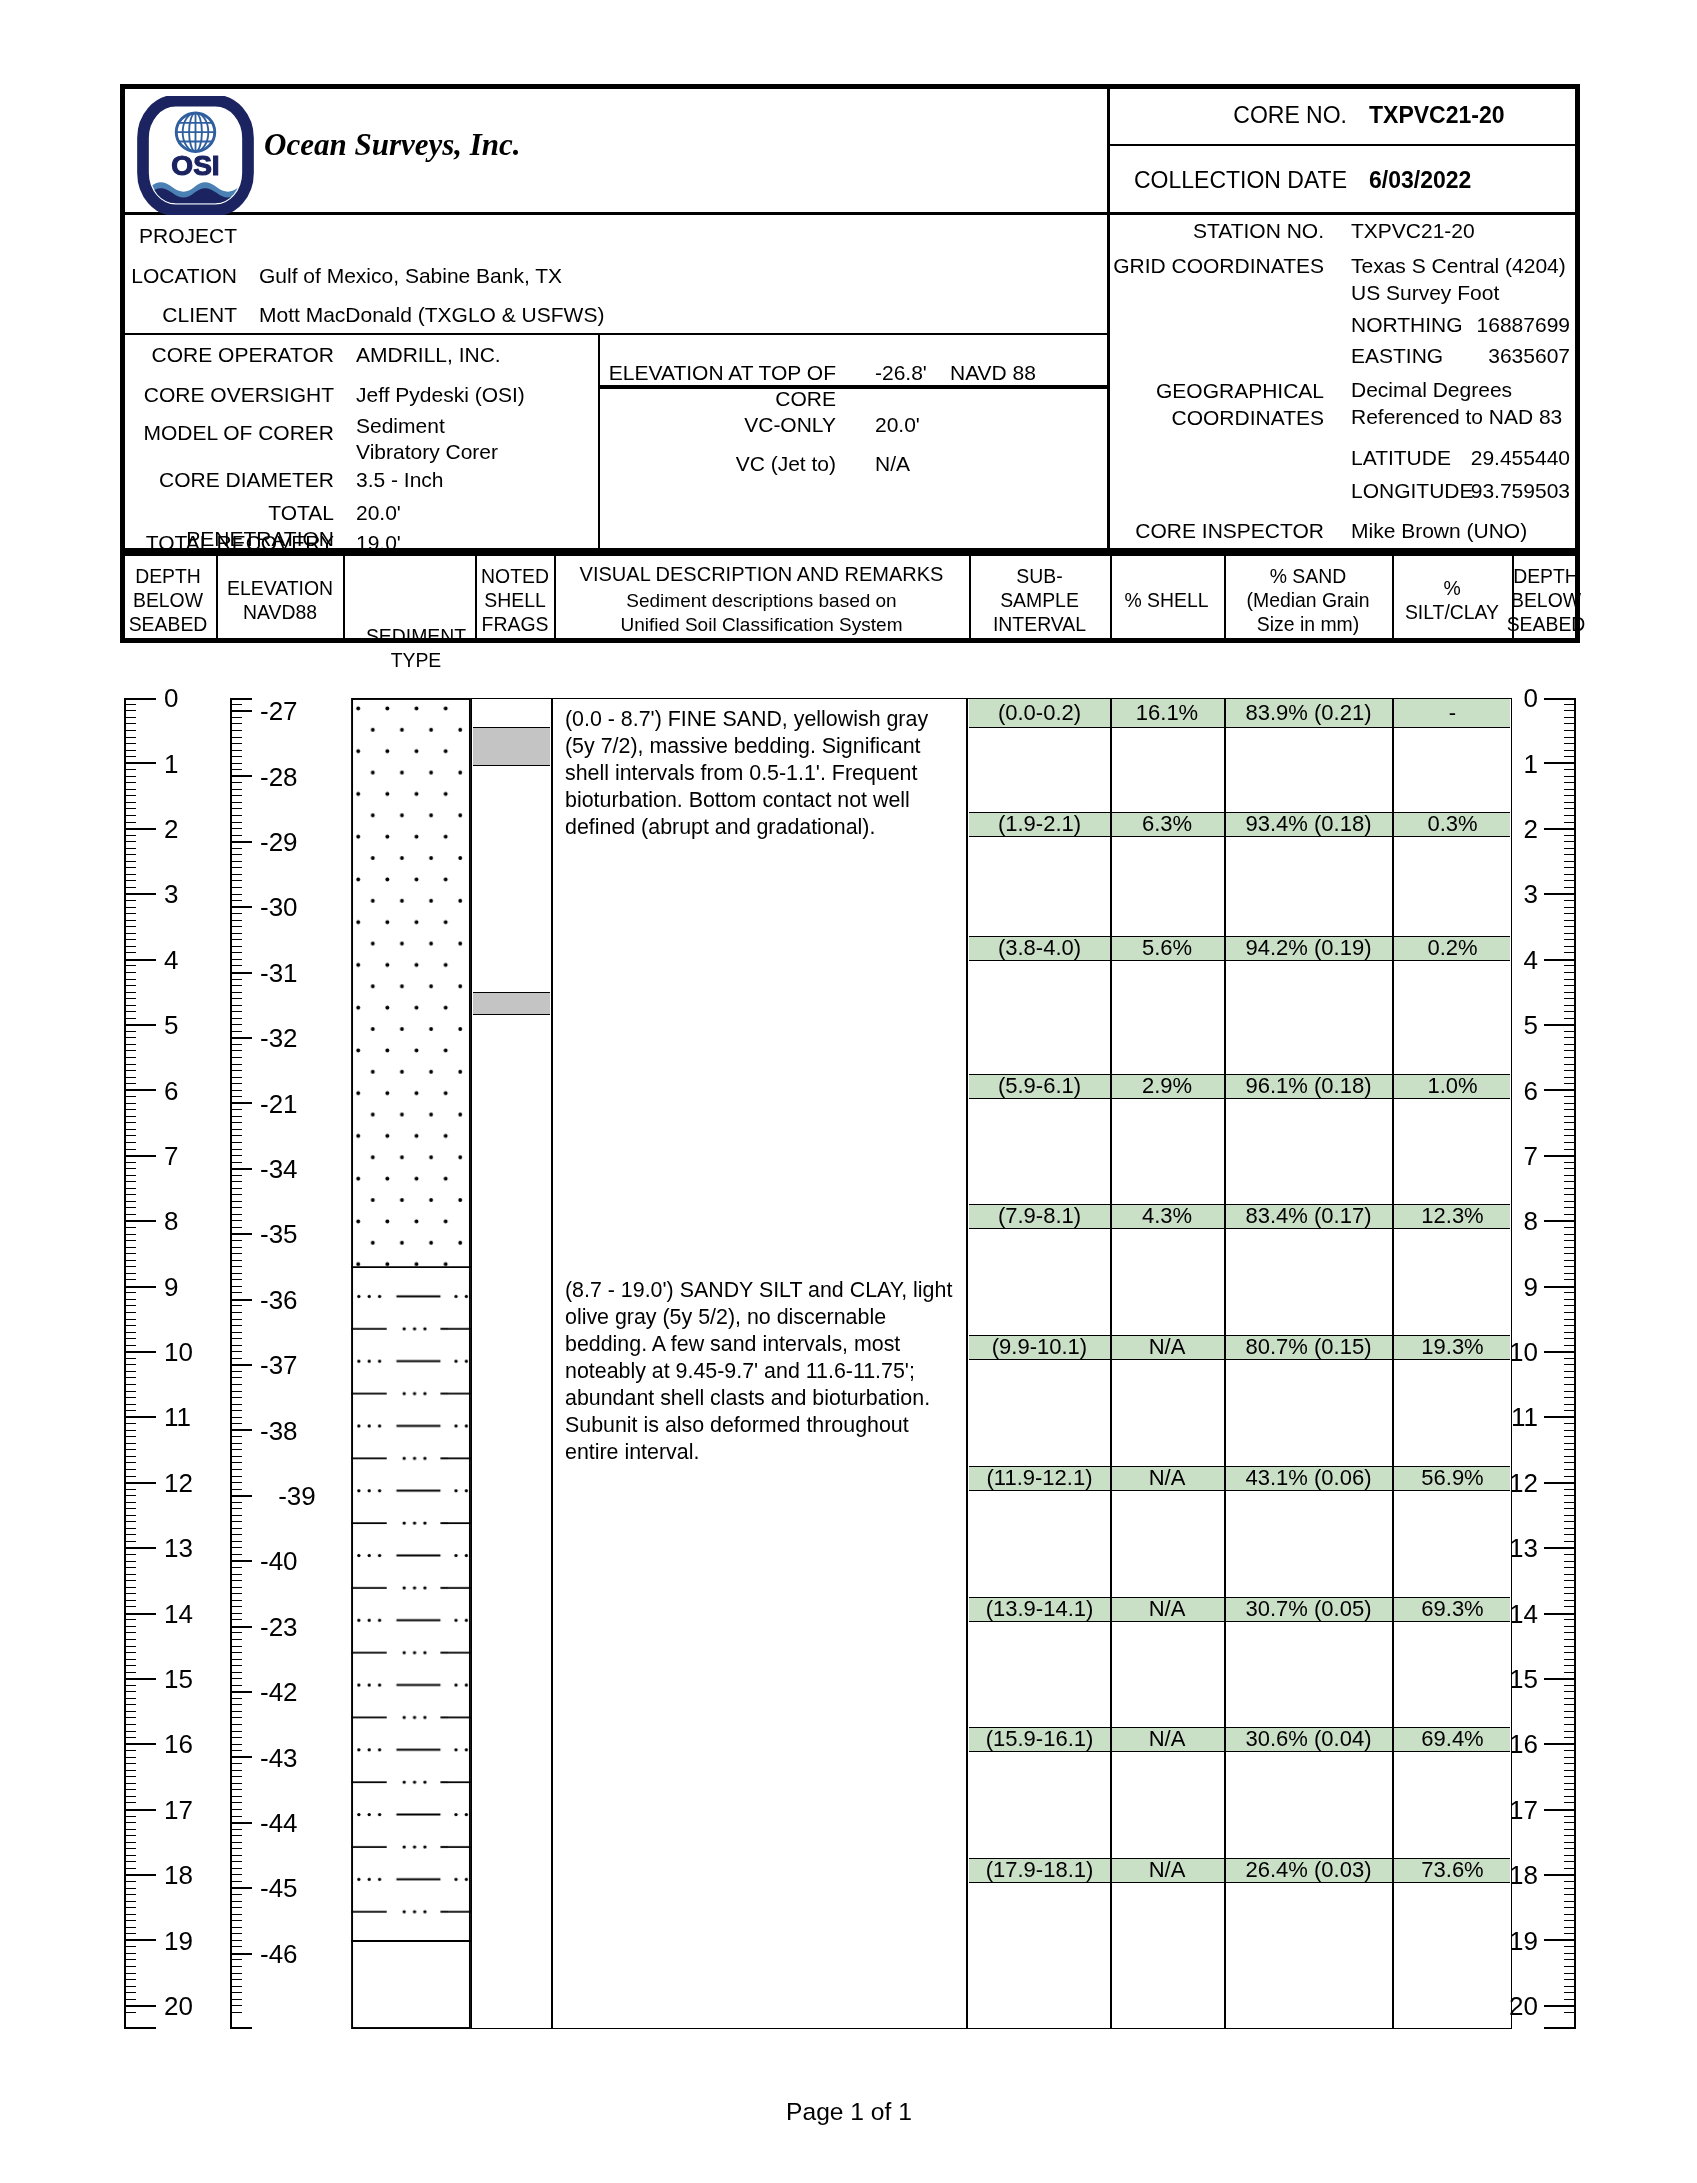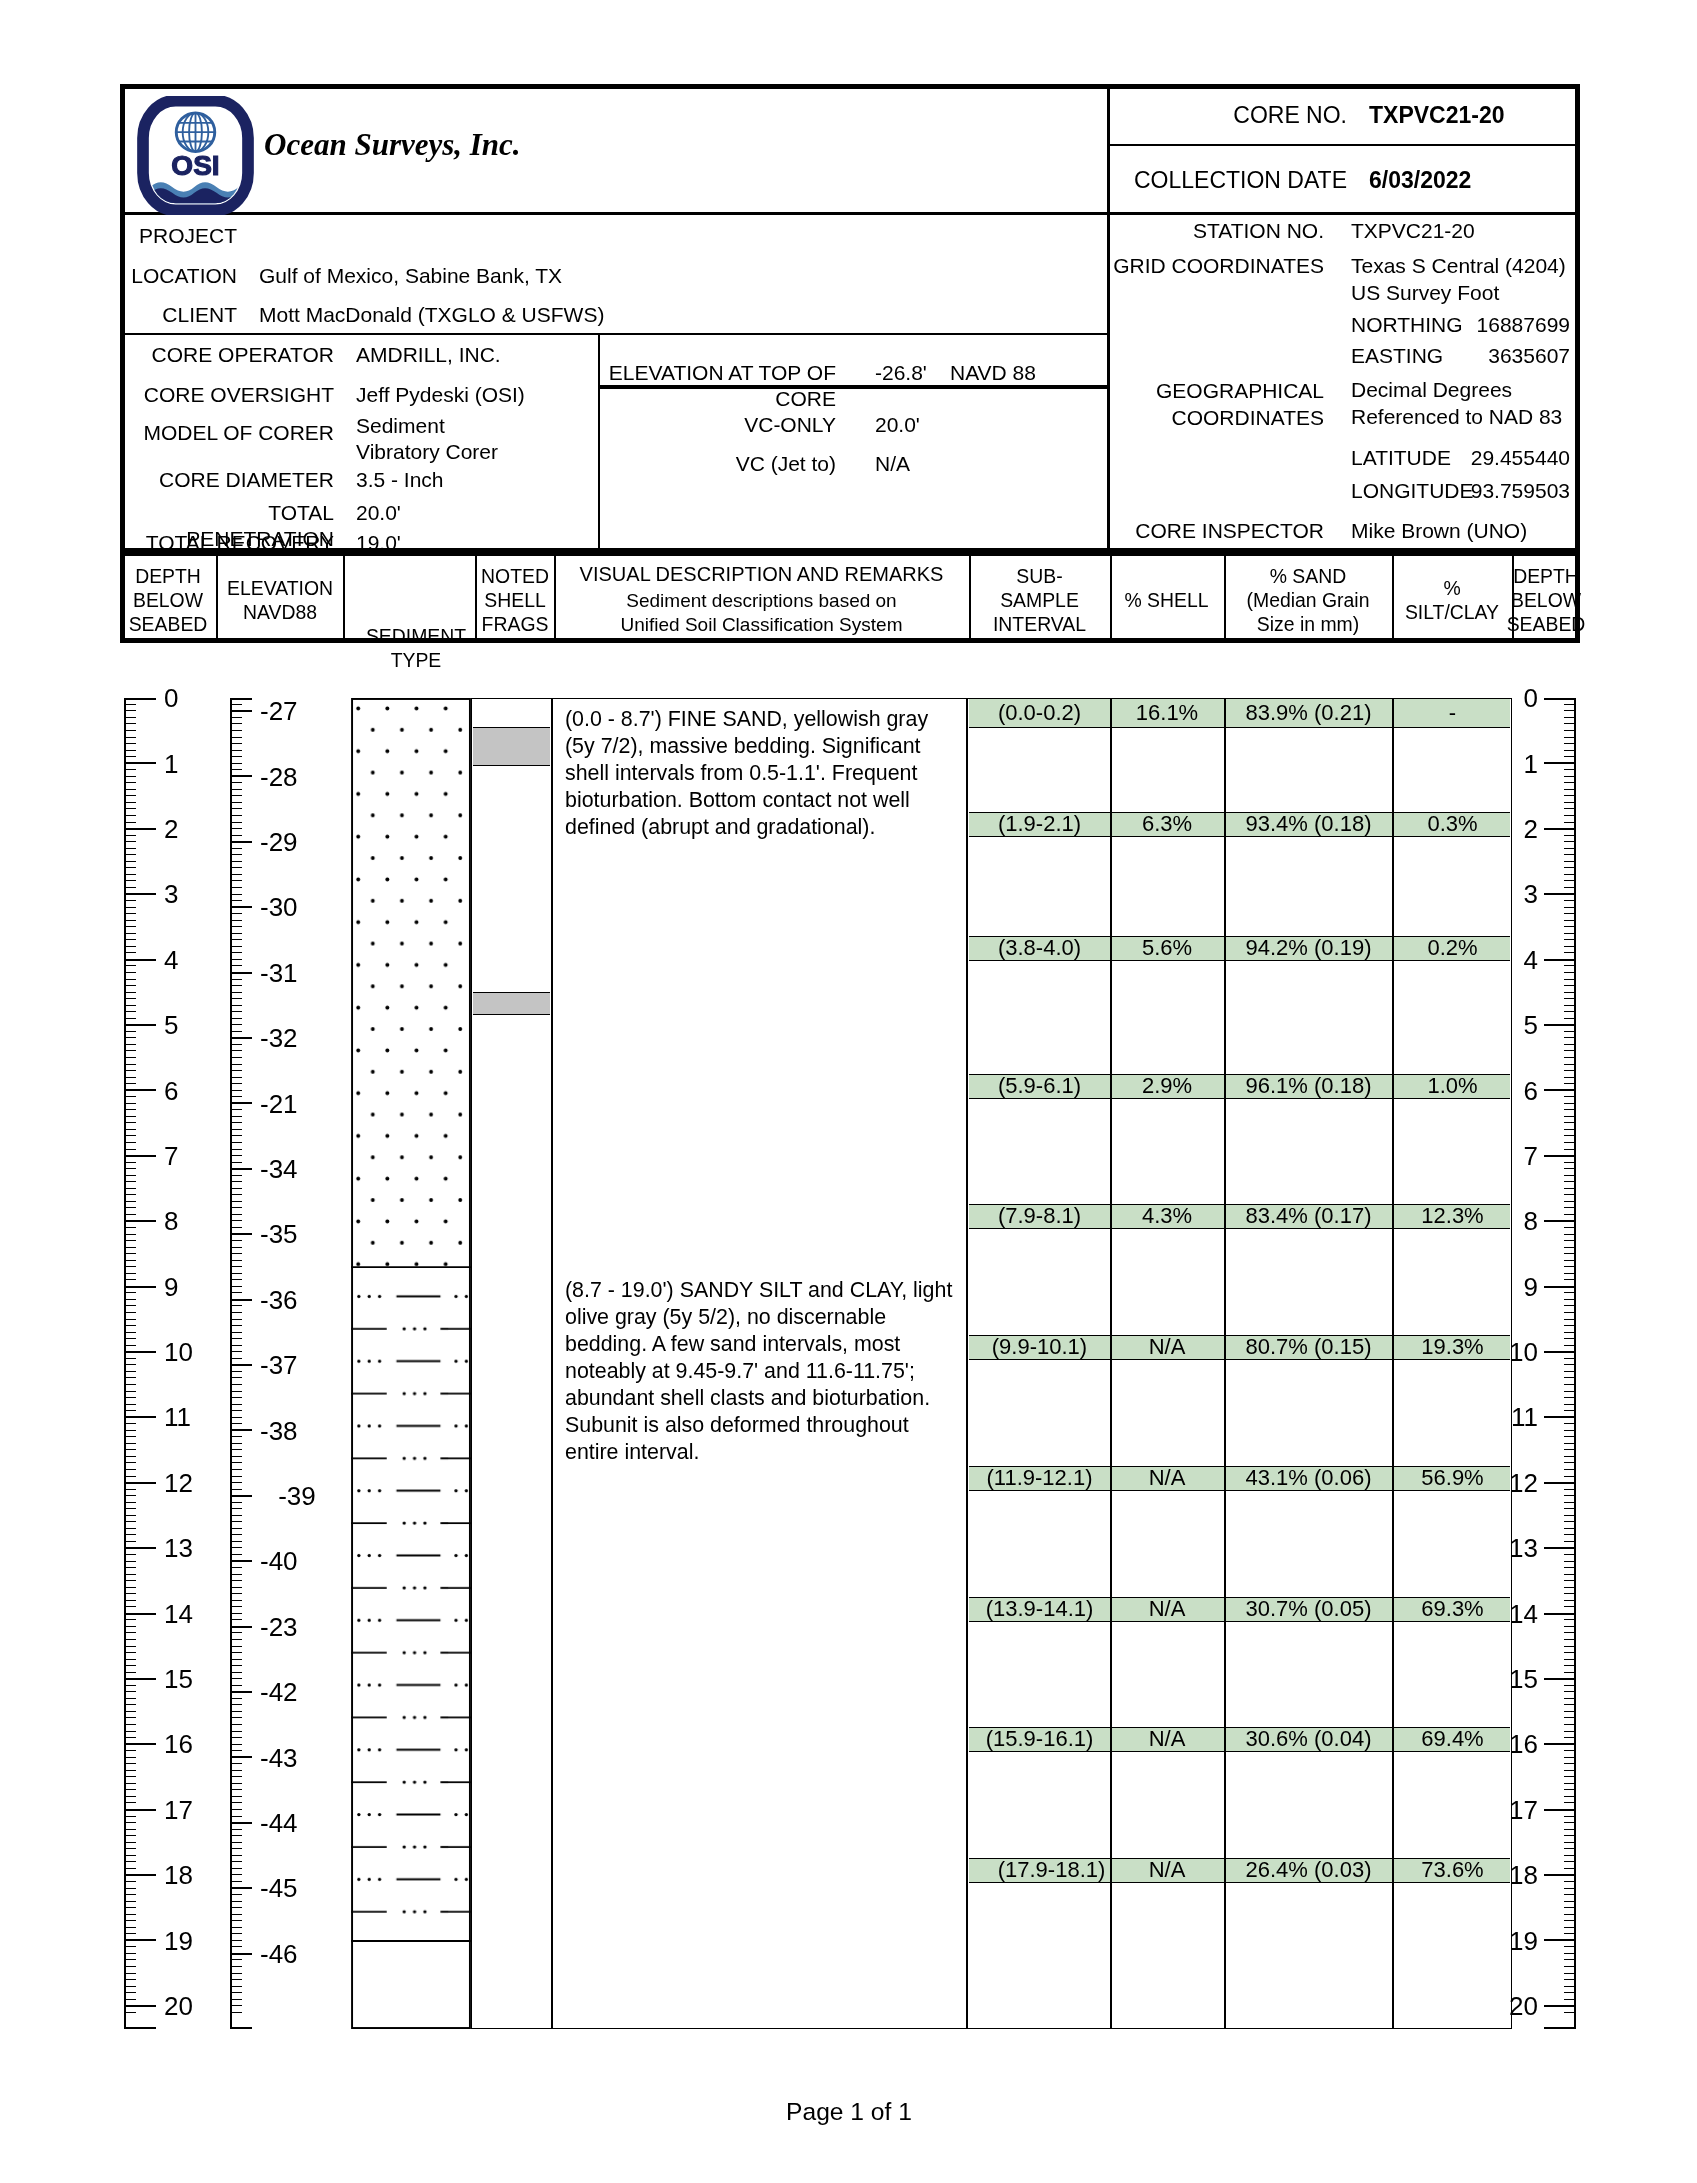--- a/index.html
+++ b/index.html
@@ -901,21 +901,21 @@
       <div style="position: absolute; left: 969px; top: 1597px; width: 141px; height: 24.6px; font-size: 22px; display: flex; align-items: center; justify-content: center;">(13.9-14.1)</div>
       <div style="position: absolute; left: 1112px; top: 1597px; width: 110px; height: 24.6px; font-size: 22px; display: flex; align-items: center; justify-content: center;">N/A</div>
       <div style="position: absolute; left: 1226px; top: 1597px; width: 165px; height: 24.6px; font-size: 22px; display: flex; align-items: center; justify-content: center;">30.7% (0.05)</div>
       <div style="position: absolute; left: 1394px; top: 1597px; width: 117px; height: 24.6px; font-size: 22px; display: flex; align-items: center; justify-content: center;">69.3%</div>
       <div style="position: absolute; left: 969px; top: 1727px; width: 541px; height: 24.6px; background: rgb(201, 223, 198); border-top: 1.3px solid rgb(0, 0, 0); border-bottom: 1.3px solid rgb(0, 0, 0); box-sizing: border-box;"></div>
       <div style="position: absolute; left: 969px; top: 1727px; width: 141px; height: 24.6px; font-size: 22px; display: flex; align-items: center; justify-content: center;">(15.9-16.1)</div>
       <div style="position: absolute; left: 1112px; top: 1727px; width: 110px; height: 24.6px; font-size: 22px; display: flex; align-items: center; justify-content: center;">N/A</div>
       <div style="position: absolute; left: 1226px; top: 1727px; width: 165px; height: 24.6px; font-size: 22px; display: flex; align-items: center; justify-content: center;">30.6% (0.04)</div>
       <div style="position: absolute; left: 1394px; top: 1727px; width: 117px; height: 24.6px; font-size: 22px; display: flex; align-items: center; justify-content: center;">69.4%</div>
       <div style="position: absolute; left: 969px; top: 1858px; width: 541px; height: 24.6px; background: rgb(201, 223, 198); border-top: 1.3px solid rgb(0, 0, 0); border-bottom: 1.3px solid rgb(0, 0, 0); box-sizing: border-box;"></div>
-      <div style="position: absolute; left: 969px; top: 1858px; width: 141px; height: 24.6px; font-size: 22px; display: flex; align-items: center; justify-content: center; margin-left: 12px;">(17.9-18.1)</div>
+      <div style="position: absolute; left: 969px; top: 1858px; width: 141px; height: 24.6px; font-size: 22px; display: flex; align-items: center; justify-content: center;">(17.9-18.1)</div>
       <div style="position: absolute; left: 1112px; top: 1858px; width: 110px; height: 24.6px; font-size: 22px; display: flex; align-items: center; justify-content: center;">N/A</div>
       <div style="position: absolute; left: 1226px; top: 1858px; width: 165px; height: 24.6px; font-size: 22px; display: flex; align-items: center; justify-content: center;">26.4% (0.03)</div>
       <div style="position: absolute; left: 1394px; top: 1858px; width: 117px; height: 24.6px; font-size: 22px; display: flex; align-items: center; justify-content: center;">73.6%</div>
       <div style="position: absolute; left: 1110px; top: 698px; width: 1.9px; height: 1331px; background: rgb(0, 0, 0);"></div>
       <div style="position: absolute; left: 1224px; top: 698px; width: 1.9px; height: 1331px; background: rgb(0, 0, 0);"></div>
       <div style="position: absolute; left: 1392px; top: 698px; width: 1.9px; height: 1331px; background: rgb(0, 0, 0);"></div>
     </div>
 
   <div class="abs" style="left:0;top:2098px;width:1698px;text-align:center;font-size:24.6px;">Page 1 of 1</div>
 </div>

